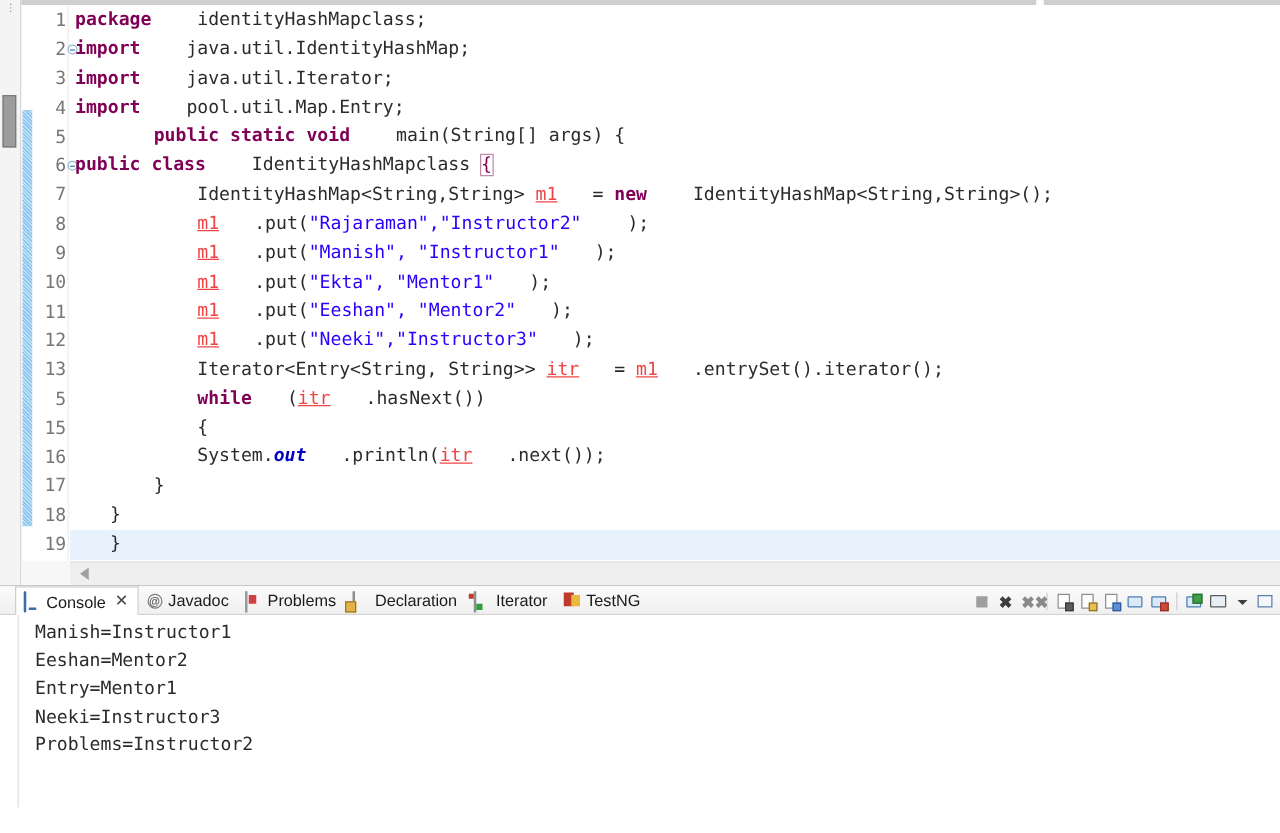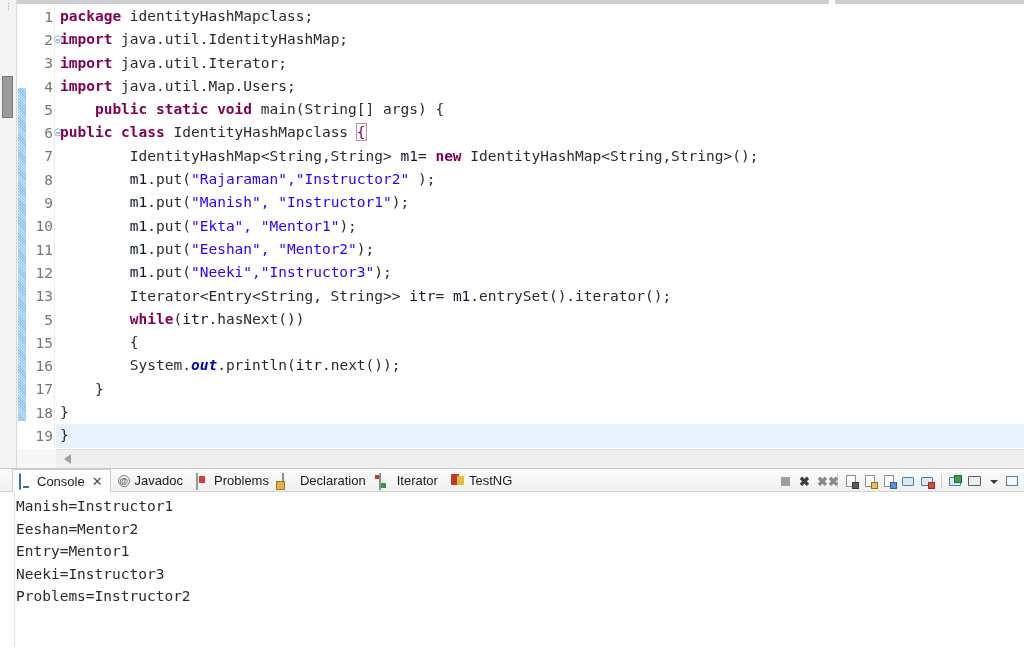--- a/index.html
+++ b/index.html
@@ -104,22 +104,22 @@
     padding-left: 4px;
     color: #3c3c3c;
   }
   .code-line.current {
     background: #e8f2fd;
   }
 
   .kw  { color: #7f0055; font-weight: bold; }
   .str { color: #2a00ff; }
   .fld { color: #0000c0; font-weight: bold; font-style: italic; }
-  .loc { color: #0f172a; }
-  .pln { color: #2b2b2b; }
+  .loc { color: #ef4444; text-decoration: underline; }
+  .pln { color: #2b2b2b; margin-left: 28px; }
   .brk { color: #7f0055; outline: 1px solid #c08aa8; }
 
   
   .h-scroll {
     position: absolute; left: 56px; top: 449px; width: 968px; height: 19px;
     background: #efefef;
     border-top: 1px solid #e2e2e2;
   }
   .h-scroll .arrow-left {
     position: absolute; left: 8px; top: 4px;
@@ -296,21 +296,21 @@
   }
   .console-out::before {
     content: ""; position: absolute; left: 14px; top: 0; bottom: 0;
     width: 1px; background: #e0e0e0;
   }
   .out-line {
     font-family: "DejaVu Sans Mono", monospace;
     font-size: 14.5px;
     line-height: 22.5px;
     color: #2b2b2b;
-    padding-left: 16px;
+    padding-left: 28px;
     white-space: pre;
   }
 </style>
 </head>
 <body>
 
 <div id="app">
 
   <div id="editor-area">
 
@@ -392,21 +392,21 @@
         </div>
         <div class="gutter-row">
           <span>20</span>
         </div>
       </div>
 
     <div class="code" id="code">
         <div class="code-line"><span class="kw">package</span><span class="pln"> identityHashMapclass;</span></div>
         <div class="code-line"><span class="kw">import</span><span class="pln"> java.util.IdentityHashMap;</span></div>
         <div class="code-line"><span class="kw">import</span><span class="pln"> java.util.Iterator;</span></div>
-        <div class="code-line"><span class="kw">import</span><span class="pln"> java.util.Map.Users;</span></div>
+        <div class="code-line"><span class="kw">import</span><span class="pln"> pool.util.Map.Entry;</span></div>
         <div class="code-line"><span class="pln">    </span><span class="kw">public static void</span><span class="pln"> main(String[] args) {</span></div>
         <div class="code-line"><span class="kw">public class</span><span class="pln"> IdentityHashMapclass </span><span class="brk">{</span></div>
         <div class="code-line"><span class="pln">        IdentityHashMap&lt;String,String&gt; </span><span class="loc">m1</span><span class="pln">= </span><span class="kw">new</span><span class="pln"> IdentityHashMap&lt;String,String&gt;();</span></div>
         <div class="code-line"><span class="pln">        </span><span class="loc">m1</span><span class="pln">.put(</span><span class="str">"Rajaraman","Instructor2"</span><span class="pln"> );</span></div>
         <div class="code-line"><span class="pln">        </span><span class="loc">m1</span><span class="pln">.put(</span><span class="str">"Manish", "Instructor1"</span><span class="pln">);</span></div>
         <div class="code-line"><span class="pln">        </span><span class="loc">m1</span><span class="pln">.put(</span><span class="str">"Ekta", "Mentor1"</span><span class="pln">);</span></div>
         <div class="code-line"><span class="pln">        </span><span class="loc">m1</span><span class="pln">.put(</span><span class="str">"Eeshan", "Mentor2"</span><span class="pln">);</span></div>
         <div class="code-line"><span class="pln">        </span><span class="loc">m1</span><span class="pln">.put(</span><span class="str">"Neeki","Instructor3"</span><span class="pln">);</span></div>
         <div class="code-line"><span class="pln">        Iterator&lt;Entry&lt;String, String&gt;&gt; </span><span class="loc">itr</span><span class="pln">= </span><span class="loc">m1</span><span class="pln">.entrySet().iterator();</span></div>
         <div class="code-line"><span class="pln">        </span><span class="kw">while</span><span class="pln">(</span><span class="loc">itr</span><span class="pln">.hasNext())</span></div>

